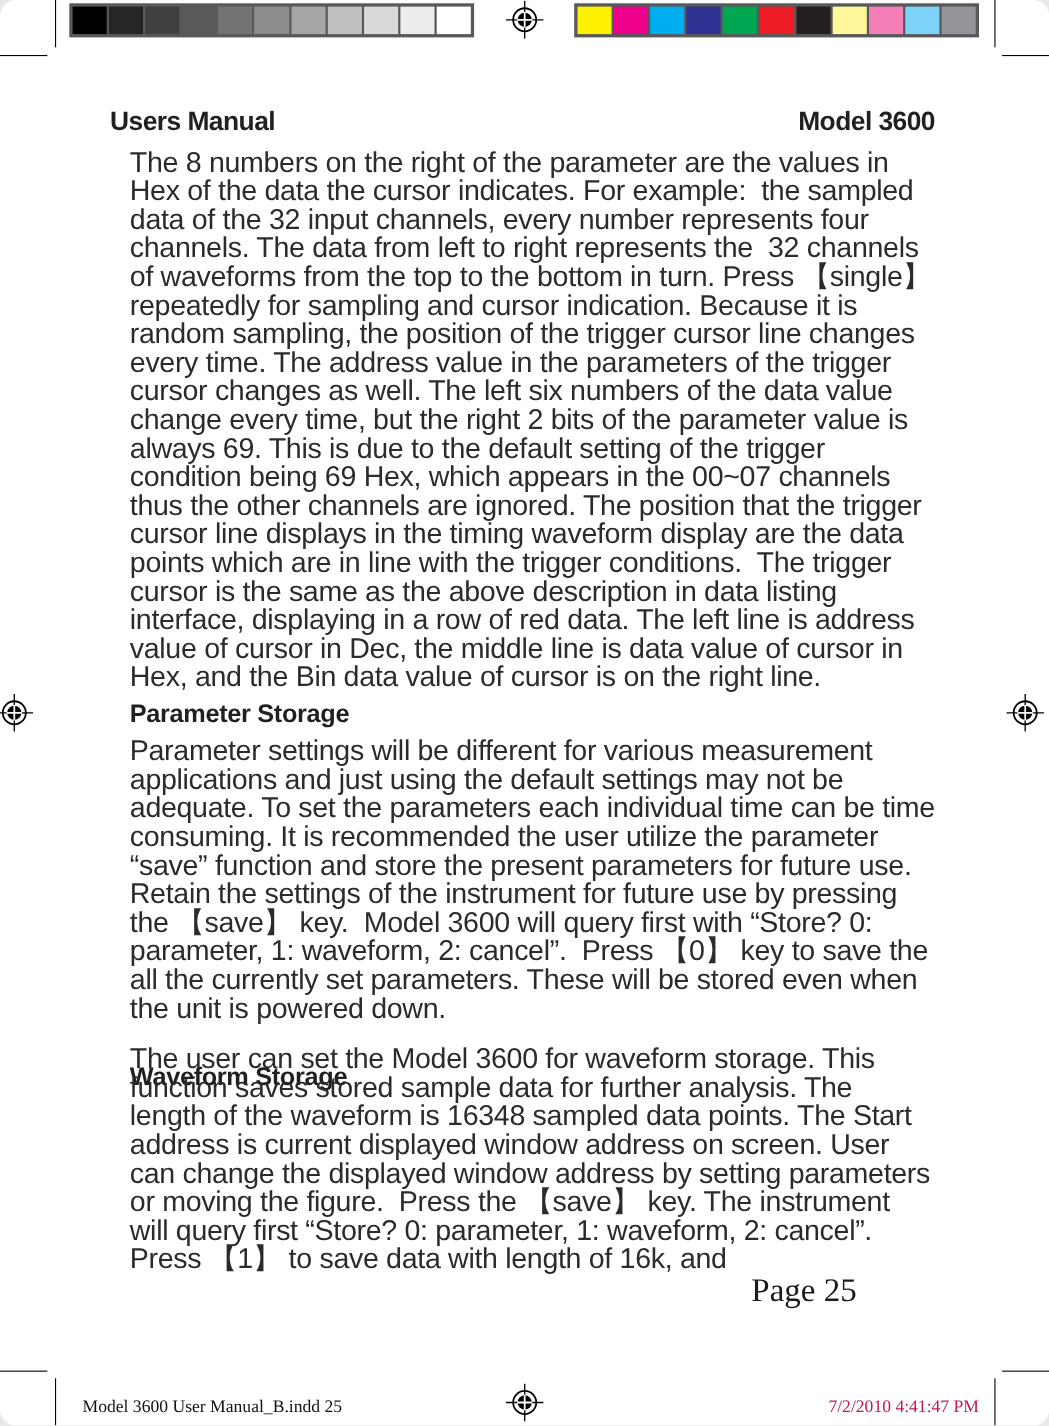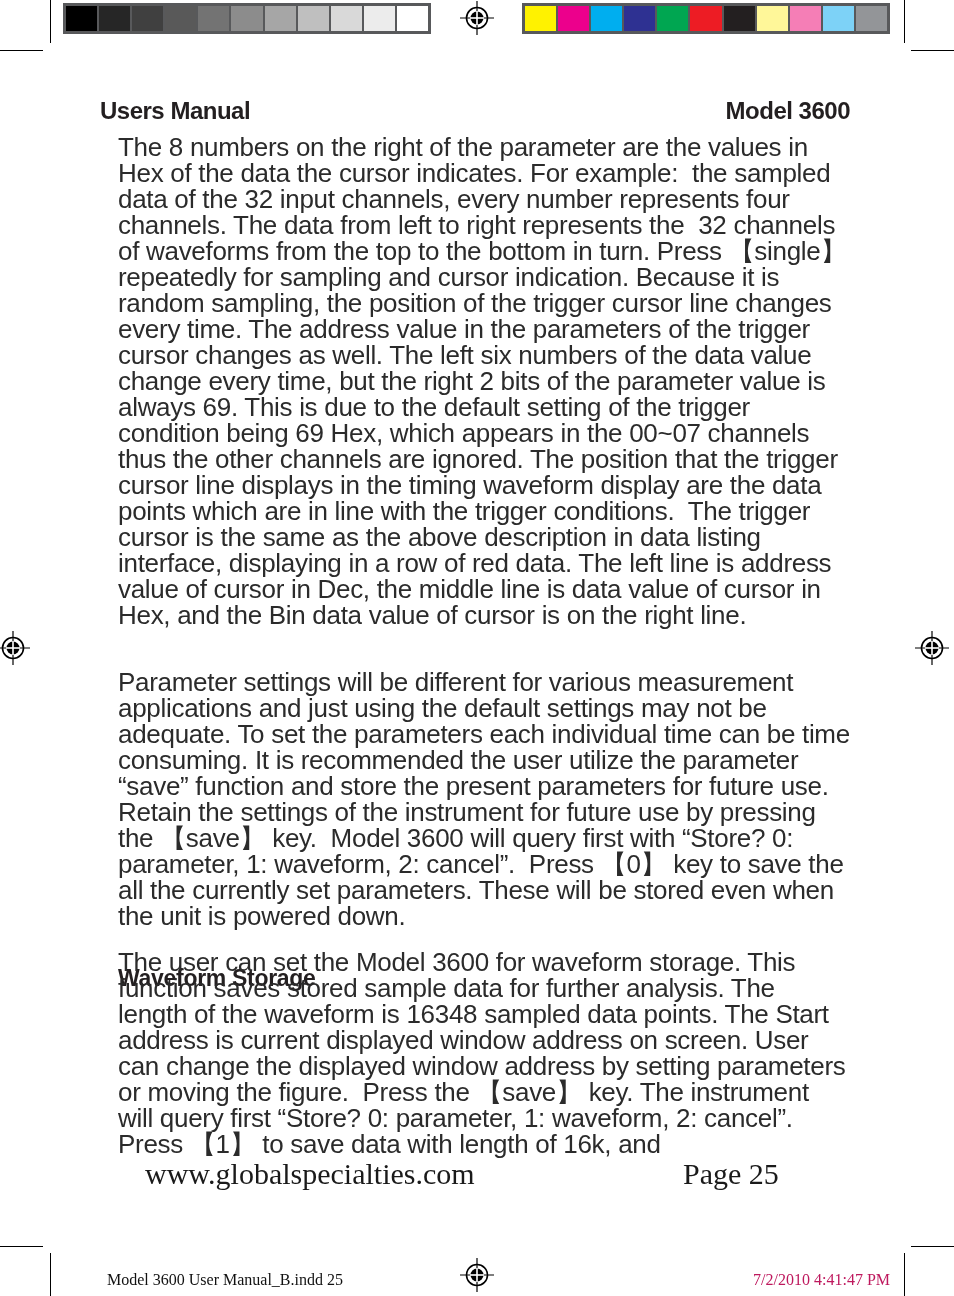--- a/index.html
+++ b/index.html
@@ -1,20 +1,21 @@
 <!DOCTYPE html>
 <html><head>
 <meta charset="utf-8">
 <style>
   html,body { margin:0; padding:0; background:#e8e8e8; }
   .page {
     position:relative; width:954px; height:1296px; margin:0 auto;
     background:#ffffff; overflow:hidden;
     font-family:"Liberation Sans","DejaVu Sans",sans-serif;
     color:#231f20;
+    border-radius:15px;
   }
 
   
   .calbar {
     position:absolute; top:3px; height:31px; box-sizing:border-box;
     background:#58595b; padding:3px; display:flex; gap:2px;
   }
   .calbar-gray  { left:63px;  width:368px; }
   .calbar-color { left:522px; width:368px; }
   .swatch { flex:1 1 0; }
@@ -60,21 +61,21 @@
   }
   .footer-page {
     position:absolute; left:683px; top:1157px;
     font-family:"Liberation Serif","DejaVu Serif",serif;
     font-size:30px; color:#1a1a1a;
   }
 
   .slug-left {
     position:absolute; left:75px; top:1271px;
     font-family:"Liberation Serif","DejaVu Serif",serif;
-    font-size:16px; color:#111;margin-left:32px;
+    font-size:16px; color:#111;
   }
   .slug-right {
     position:absolute; right:64px; top:1271px;
     font-family:"Liberation Serif","DejaVu Serif",serif;
     font-size:16px; color:#be185d;
   }
 </style>
 </head>
 <body>
 
@@ -148,24 +149,24 @@
   <div class="crop" style="left:0;     top:1246px; width:43px; height:1px;"></div>
   <div class="crop" style="left:904px; top:1253px; width:1px;  height:43px;"></div>
   <div class="crop" style="left:911px; top:1246px; width:43px; height:1px;"></div>
 
   <div class="hdr-left">Users Manual</div>
   <div class="hdr-right">Model 3600</div>
 
   <div class="body-par par-intro">The 8 numbers on the right of the parameter are the values in Hex of the data the cursor indicates. For example:  the sampled data of the 32 input channels, every number represents four channels. The data from left to right represents the  32 channels of waveforms from the top to the bottom in turn. Press 【single】 repeatedly for sampling and cursor indication. Because it is random sampling, the position of the trigger cursor line changes every time. The address value in the parameters of the trigger cursor changes as well. The left six numbers of the data value change every time, but the right 2 bits of the parameter value is always 69. This is due to the default setting of the trigger condition being 69 Hex, which appears in the 00~07 channels thus the other channels are ignored. The position that the trigger cursor line displays in the timing waveform display are the data points which are in line with the trigger conditions.  The trigger cursor is the same as the above description in data listing interface, displaying in a row of red data. The left line is address value of cursor in Dec, the middle line is data value of cursor in Hex, and the Bin data value of cursor is on the right line.</div>
 
 
+  <div class="h2 h2-param">Parameter Storage</div>
   <div class="body-par par-param">Parameter settings will be different for various measurement applications and just using the default settings may not be adequate. To set the parameters each individual time can be time consuming. It is recommended the user utilize the parameter “save” function and store the present parameters for future use. Retain the settings of the instrument for future use by pressing the 【save】 key.  Model 3600 will query first with “Store? 0: parameter, 1: waveform, 2: cancel”.  Press 【0】 key to save the all the currently set parameters. These will be stored even when the unit is powered down.</div>
 
   <div class="h2 h2-wave">Waveform Storage</div>
   <div class="body-par par-wave">The user can set the Model 3600 for waveform storage. This function saves stored sample data for further analysis. The length of the waveform is 16348 sampled data points. The Start address is current displayed window address on screen. User can change the displayed window address by setting parameters or moving the figure.  Press the 【save】 key. The instrument will query first “Store? 0: parameter, 1: waveform, 2: cancel”. Press 【1】 to save data with length of 16k, and</div>
 
-  <div class="footer-site">www.globalspecialties.com</div>
   <div class="footer-page">Page 25</div>
 
   <div class="slug-left">Model 3600 User Manual_B.indd   25</div>
   <div class="slug-right">7/2/2010   4:41:47 PM</div>
 
 </div>
 
 </body></html>

